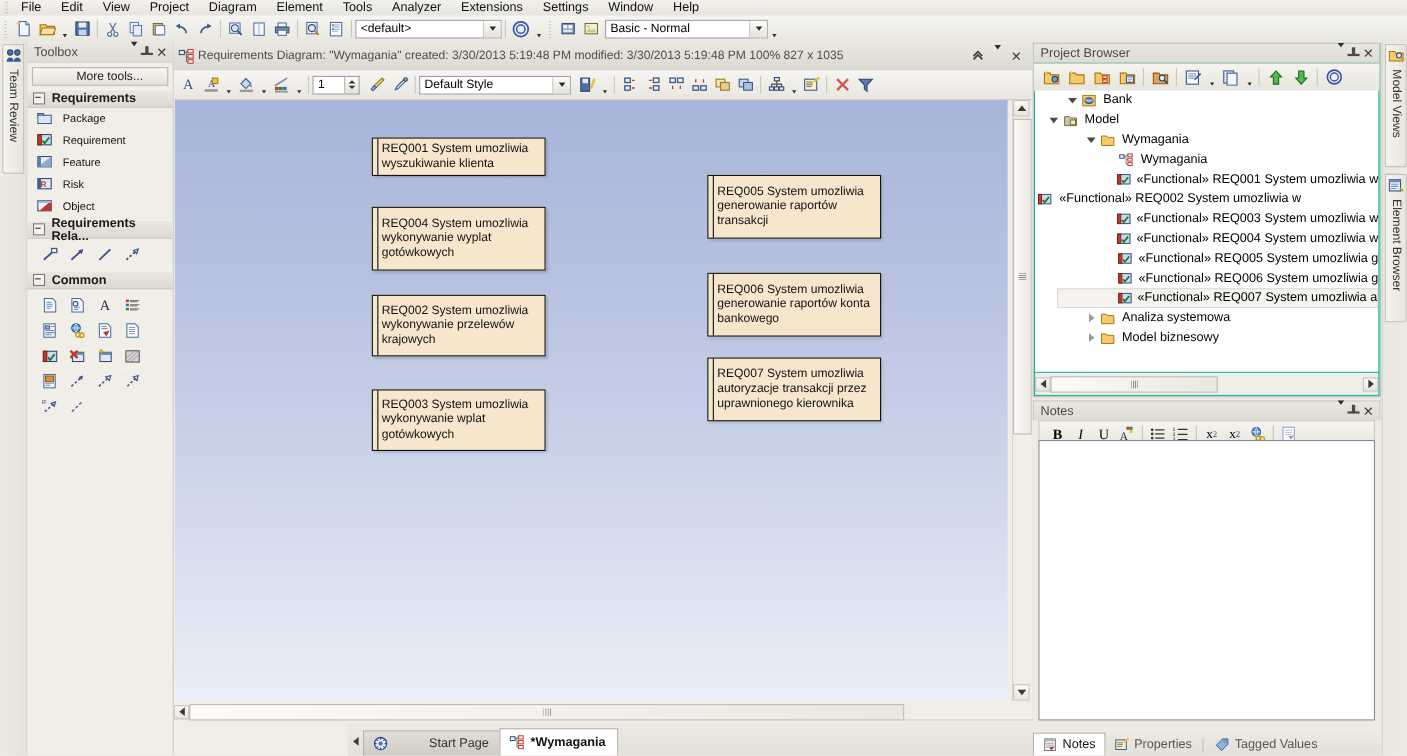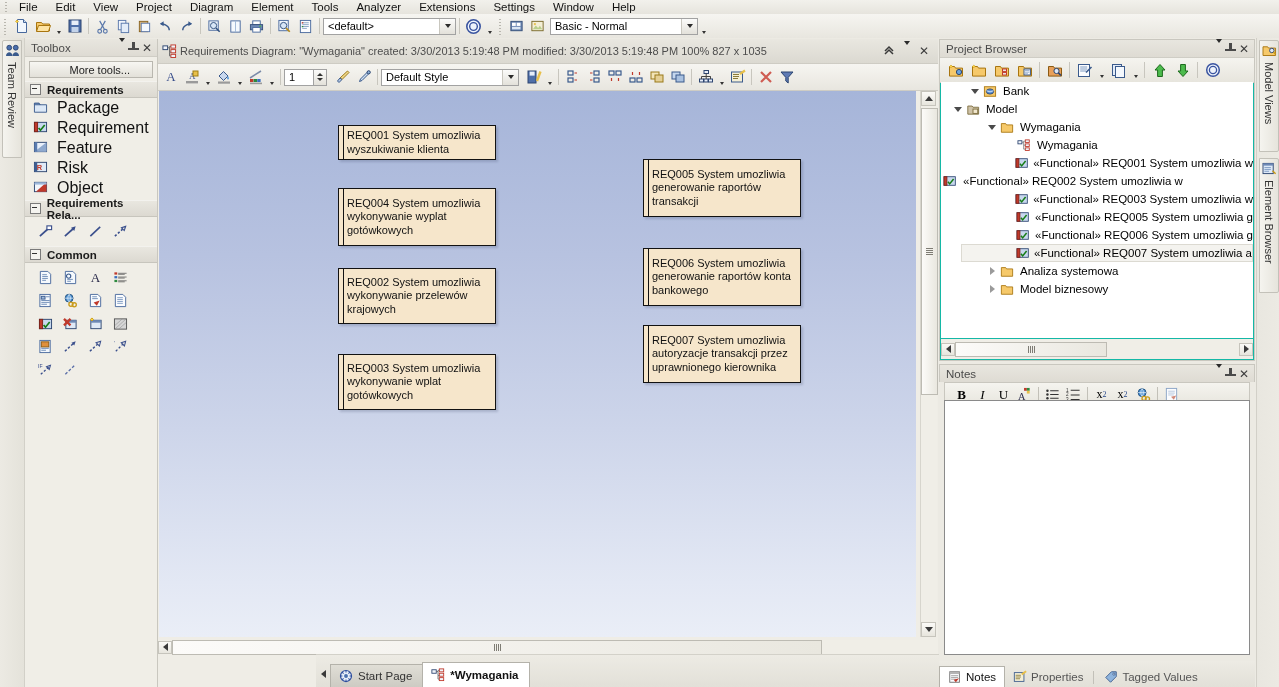--- a/index.html
+++ b/index.html
@@ -61,21 +61,21 @@
   .xbtn{font-size:12px;color:#3d3d3d;line-height:10px;font-family:"Liberation Sans",sans-serif;cursor:default;}
   .moretools{margin:4px 4px 3px 4px;height:15px;background:linear-gradient(#f7f6f2,#e3e1d9);
     border:1px solid #b9b7af;display:flex;align-items:center;justify-content:flex-end;
     padding-right:22px;font-size:11px;color:#222;}
   .tgroup{height:15px;background:linear-gradient(#e9e7e0,#dcd9d1);border-top:1px solid #f3f2ee;
     border-bottom:1px solid #c7c5bd;display:flex;align-items:center;padding-left:5px;}
   .tgroup .box{width:9px;height:9px;border:1px solid #7a7a7a;background:#f4f3ef;position:relative;margin-right:6px;}
   .tgroup .box:before{content:"";position:absolute;left:1px;top:3px;width:5px;height:1px;background:#333;}
   .tgroup .gl{font-size:11.5px;font-weight:bold;color:#1a1a1a;}
   .titem{height:20px;display:flex;align-items:center;padding-left:8px;cursor:default;}
-  .titem .lbl{font-size:16px;margin-left:9px;color:#111;}
+  .titem .lbl{font-size:10px;margin-left:9px;color:#111;}
   .ticonrow{display:flex;flex-wrap:wrap;padding:3px 0 3px 8px;}
   .ticonrow .ic{width:25px;height:23px;display:flex;align-items:center;justify-content:center;cursor:default;}
 
   
   .diagwrap{position:absolute;left:158px;top:39px;width:780px;height:648px;background:#efede6;}
   .diagheader{height:24px;background:linear-gradient(#e9e7e0,#dbd9d1);display:flex;align-items:center;
     border-bottom:1px solid #ceccc4;}
   .diagheader .hicon{width:22px;display:flex;align-items:center;justify-content:center;}
   .diagheader .htext{font-size:11px;color:#4d4d4d;white-space:nowrap;}
   .diagheader .hctrl{margin-left:auto;display:flex;align-items:center;gap:9px;padding-right:9px;color:#3a3a3a;}
@@ -104,21 +104,21 @@
   .reqbox .stripe{position:absolute;left:4px;top:0;bottom:0;width:1px;background:#121212;}
   .reqbox .body{position:absolute;left:6px;right:4px;top:0;bottom:0;display:flex;align-items:center;}
   .reqbox .txt{font-size:11px;line-height:13.5px;color:#111;padding:3px 2px;}
 
   
   .doctabs{position:absolute;left:158px;bottom:0;width:780px;height:32px;
     background:linear-gradient(#edebe4,#e2e0d8);border-top:1px solid #d3d1c9;display:flex;align-items:flex-end;}
   .navarrow{width:14px;height:26px;display:flex;align-items:center;justify-content:center;}
   .dtab{height:22px;display:flex;align-items:center;padding:0 10px 0 8px;font-size:11.5px;
     border:1px solid #b4b2aa;border-bottom:none;margin-right:-1px;position:relative;cursor:default;}
-  .dtab.inactive{background:linear-gradient(#e0ded6,#cdcbc3);color:#333;}
+  .dtab.inactive{background:linear-gradient(#e0ded6,#cdcbc3);color:#333;gap:32px;}
   .dtab.active{background:#fff;color:#111;font-weight:bold;z-index:3;height:24px;}
 
   
   .rightdock{position:absolute;left:939px;top:39px;width:316px;height:648px;background:#eceae3;}
   .pb{position:absolute;left:0;top:0;width:316px;height:322px;background:#14b8a6;border:1px solid #c9c7bf;box-sizing:border-box;}
   .pbtool{height:24px;background:linear-gradient(#f5f4ef,#e7e5dd);display:flex;align-items:center;
     padding-left:4px;border-bottom:1px solid #ceccc4;}
   .pbtool .b{width:23px;height:21px;display:flex;align-items:center;justify-content:center;cursor:default;}
   .pbtree{position:absolute;left:1px;top:42px;right:1px;bottom:22px;background:#fff;overflow:hidden;}
   .trow{height:18px;display:flex;align-items:center;white-space:nowrap;cursor:default;font-size:11.5px;}
@@ -1002,20 +1002,30 @@
           <span style="margin-left:4px">«Functional» REQ003 System umozliwia w</span>
         </div>
         <div class="trow" style="padding-left:74px">
           <span class="ti">
             <svg width="14" height="12" viewBox="0 0 16 14">
                 <rect x="1" y="2" width="13.2" height="10" fill="#c8d8ee" stroke="#2c4570"></rect>
                 <rect x="1" y="2" width="3.4" height="10" fill="#c0392b" stroke="#7d2218"></rect>
                 <path d="M5.6 8 l2 2.4 l4.6 -5.6" fill="none" stroke="#167c16" stroke-width="1.8"></path>
               </svg>
           </span>
+          <span style="margin-left:4px">«Functional» REQ004 System umozliwia w</span>
+        </div>
+        <div class="trow" style="padding-left:74px">
+          <span class="ti">
+            <svg width="14" height="12" viewBox="0 0 16 14">
+                <rect x="1" y="2" width="13.2" height="10" fill="#c8d8ee" stroke="#2c4570"></rect>
+                <rect x="1" y="2" width="3.4" height="10" fill="#c0392b" stroke="#7d2218"></rect>
+                <path d="M5.6 8 l2 2.4 l4.6 -5.6" fill="none" stroke="#167c16" stroke-width="1.8"></path>
+              </svg>
+          </span>
           <span style="margin-left:4px">«Functional» REQ005 System umozliwia g</span>
         </div>
         <div class="trow" style="padding-left:74px">
           <span class="ti">
             <svg width="14" height="12" viewBox="0 0 16 14">
                 <rect x="1" y="2" width="13.2" height="10" fill="#c8d8ee" stroke="#2c4570"></rect>
                 <rect x="1" y="2" width="3.4" height="10" fill="#c0392b" stroke="#7d2218"></rect>
                 <path d="M5.6 8 l2 2.4 l4.6 -5.6" fill="none" stroke="#167c16" stroke-width="1.8"></path>
               </svg>
           </span>

